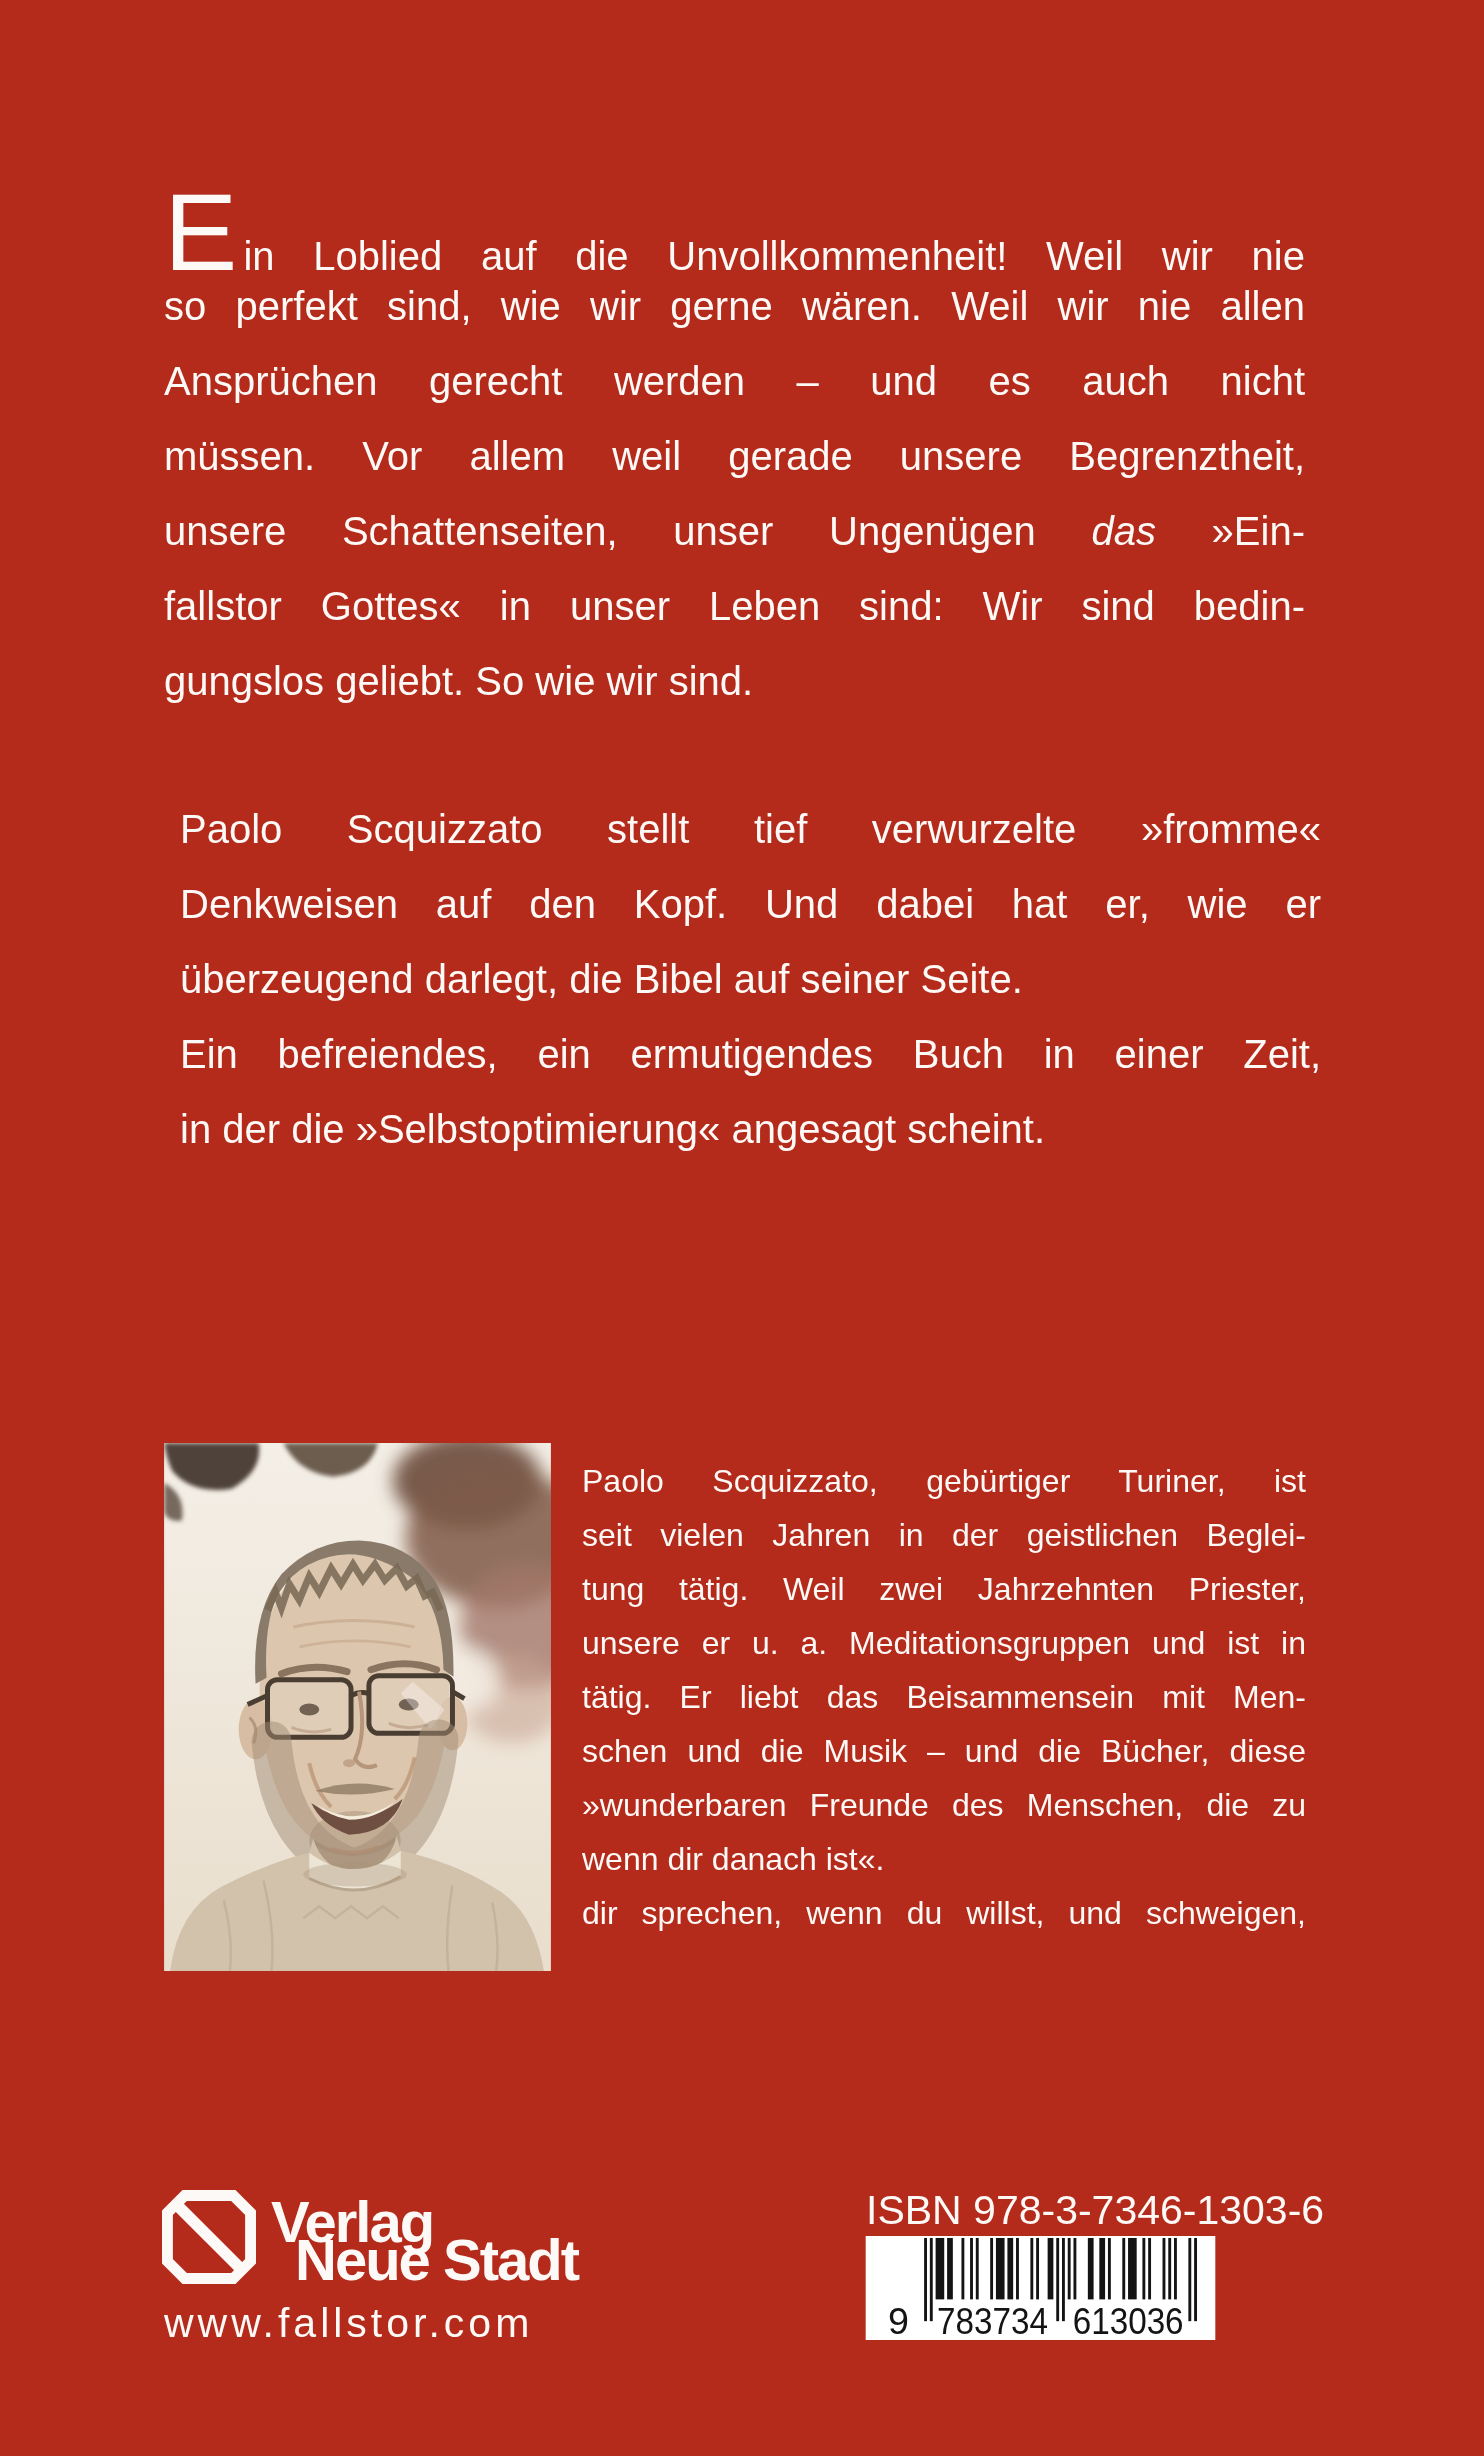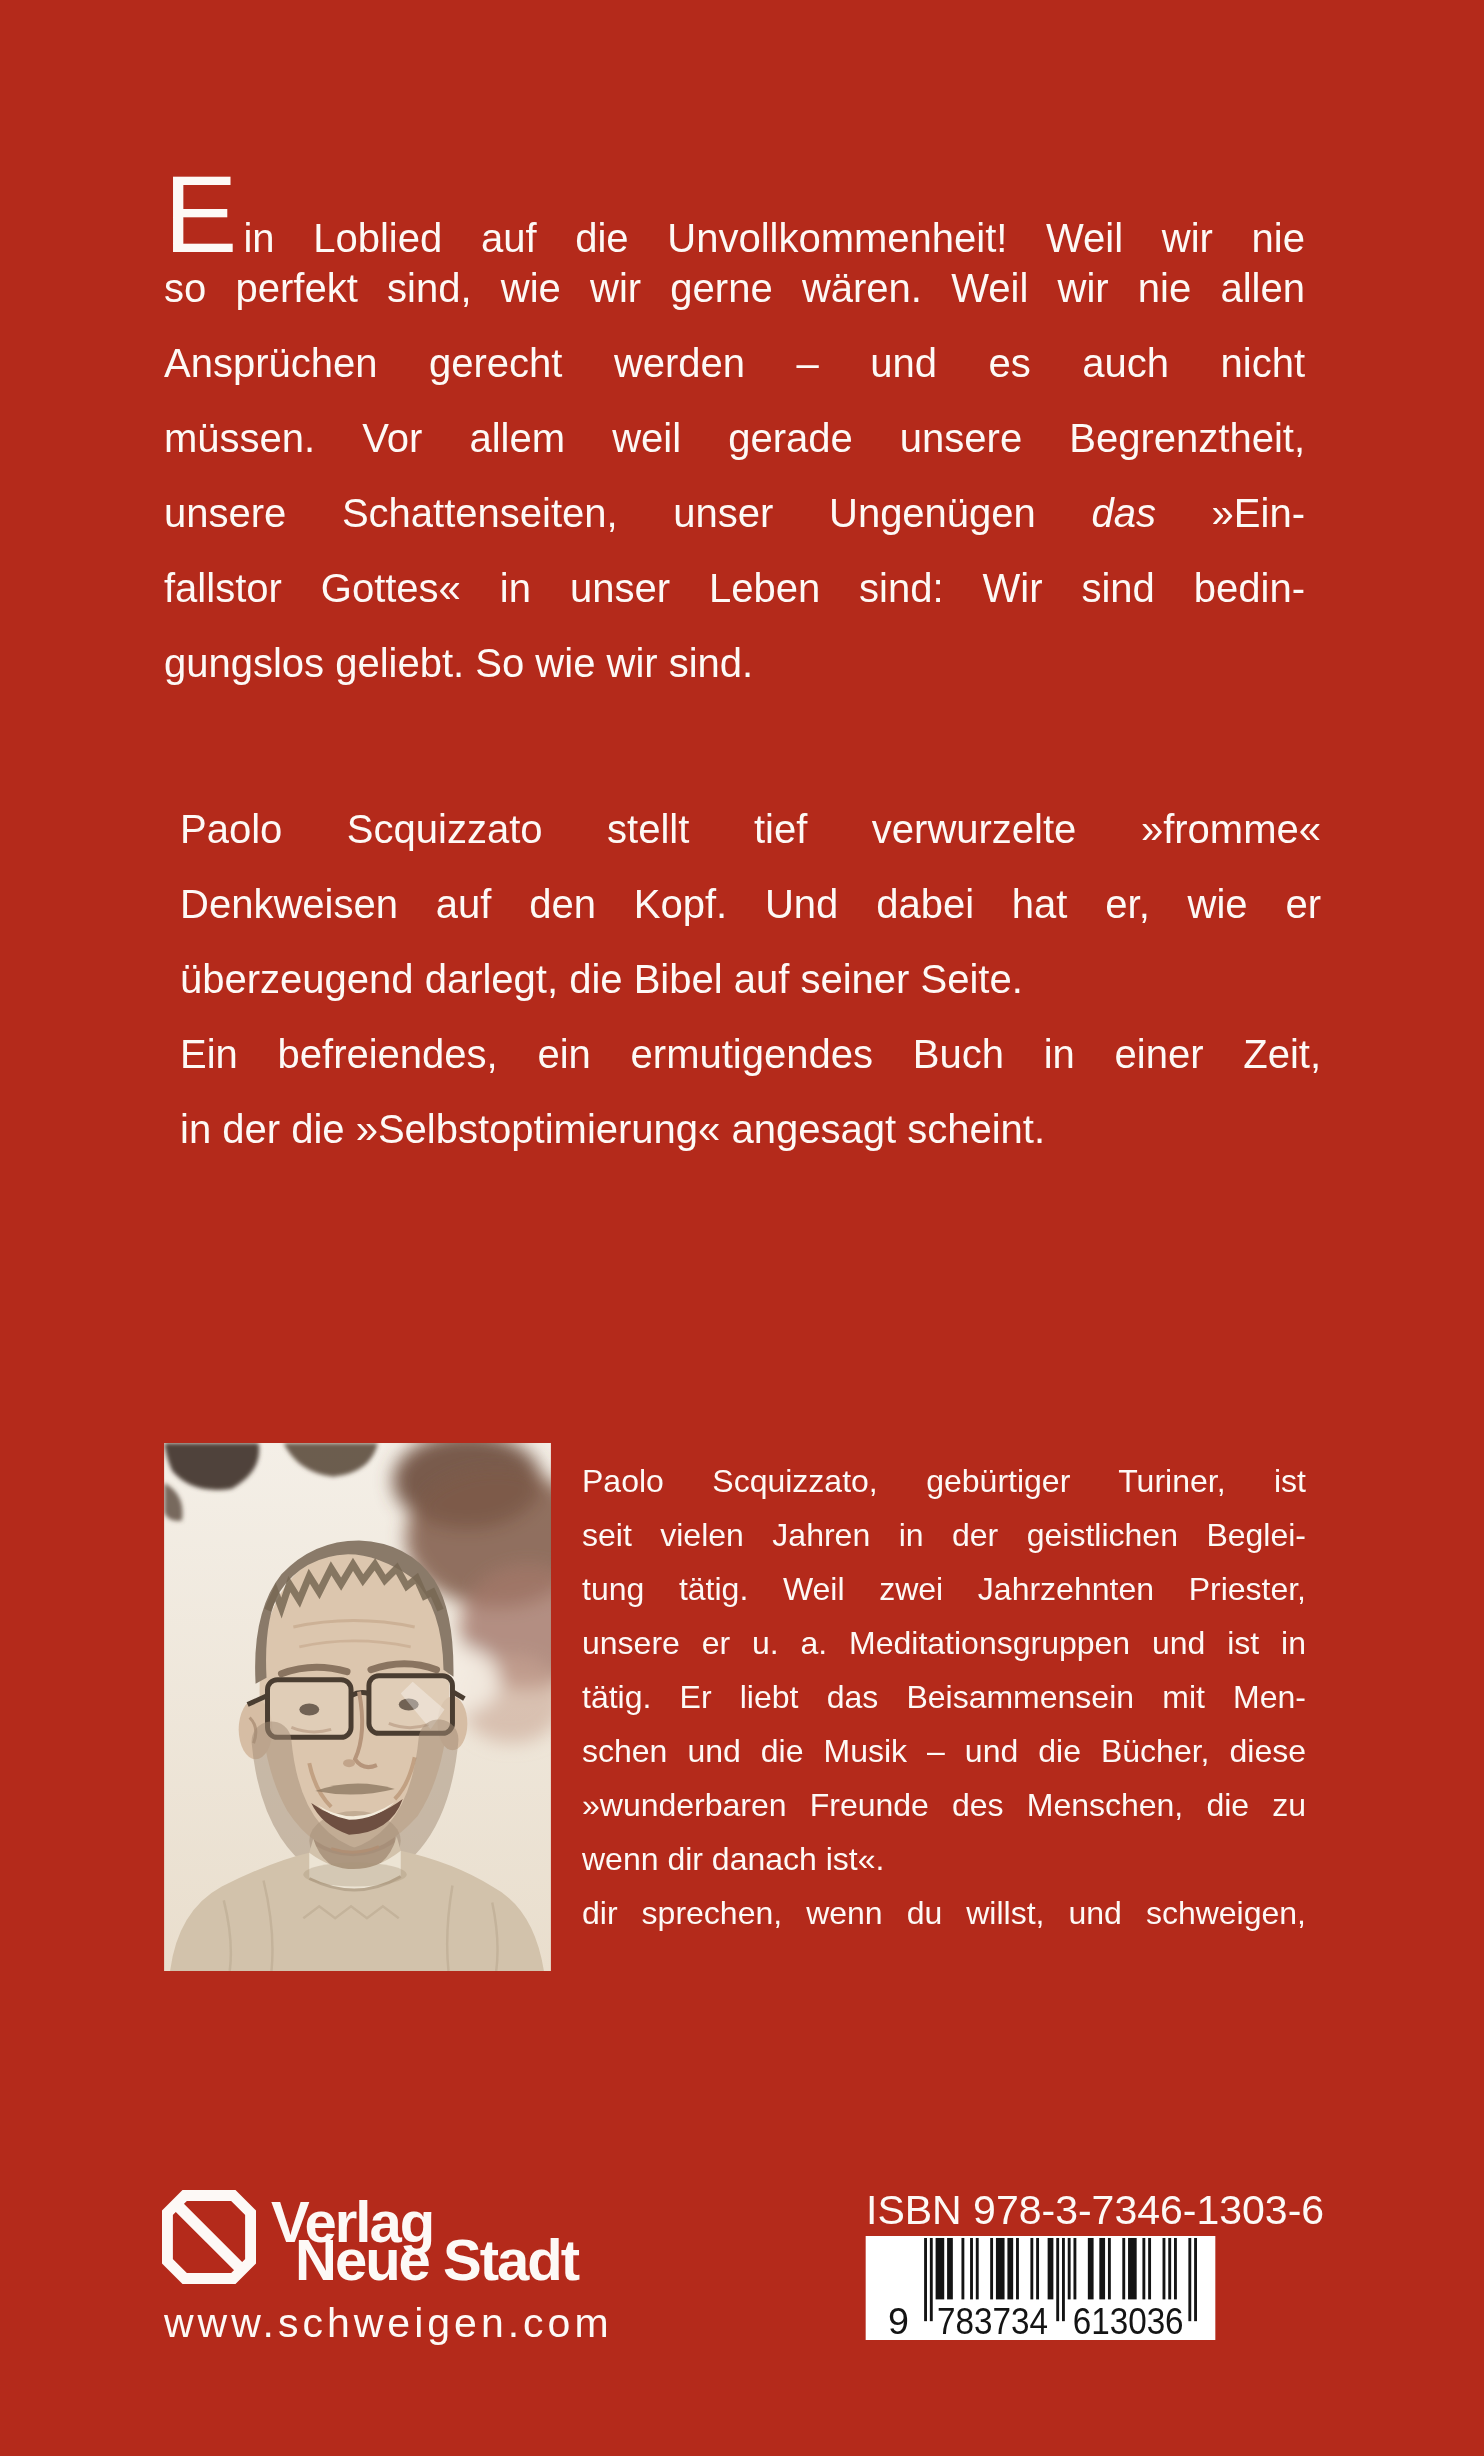--- a/index.html
+++ b/index.html
@@ -9,21 +9,21 @@
     height: 2457px;
     background: #b42a1b;
     color: #fdf9f6;
     font-family: "Liberation Sans", sans-serif;
     overflow: hidden;
   }
   section, .abs { position: absolute; }
 
   
   .para { left: 164px; width: 1141px; font-size: 40px; line-height: 75px; }
-  .p1 { top: 176px; }
+  .p1 { top: 194px; }
   .p2 { top: 792px; margin-left: 16px; }
   .tline { text-align: justify; text-align-last: justify; height: 75px; overflow: hidden; white-space: nowrap; }
   .tline.last { text-align-last: left; }
   .tline.tall { overflow: visible; }
   .bio .tline { height: 54px; }
   .dropcap { font-size: 110px; line-height: 75px; margin-right: 6px; }
   .em { font-style: italic; }
 
   
   .photo { left: 164px; top: 1443px; width: 387px; height: 528px; margin: 0; }
@@ -168,21 +168,21 @@
 
   <div class="logo abs">
     <svg viewBox="0 0 95 95" xmlns="http://www.w3.org/2000/svg">
       <polygon points="23,5.5 72,5.5 89.5,23 89.5,72 72,89.5 23,89.5 5.5,72 5.5,23" fill="none" stroke="#fdf9f6" stroke-width="11"></polygon>
       <line x1="14" y1="14" x2="81" y2="81" stroke="#fdf9f6" stroke-width="11.5"></line>
     </svg>
   </div>
 
   <div class="abs brand brand1">Verlag</div>
   <div class="abs brand brand2">Neue Stadt</div>
-  <div class="abs website">www.schweigen.com</div>
+  <div class="abs website">www.fallstor.com</div>
 
   <div class="abs isbn">ISBN 978-3-7346-1303-6</div>
   <div class="abs barcode">
     <svg id="barcode-svg" viewBox="0 0 353 105" xmlns="http://www.w3.org/2000/svg">
         <rect width="353" height="105" fill="#ffffff"></rect>
         <rect x="59.00" y="2" width="2.90" height="84" fill="#141414"></rect>
         <rect x="64.80" y="2" width="2.90" height="84" fill="#141414"></rect>
         <rect x="70.60" y="2" width="8.70" height="62" fill="#141414"></rect>
         <rect x="82.20" y="2" width="5.80" height="62" fill="#141414"></rect>
         <rect x="96.70" y="2" width="2.90" height="62" fill="#141414"></rect>

